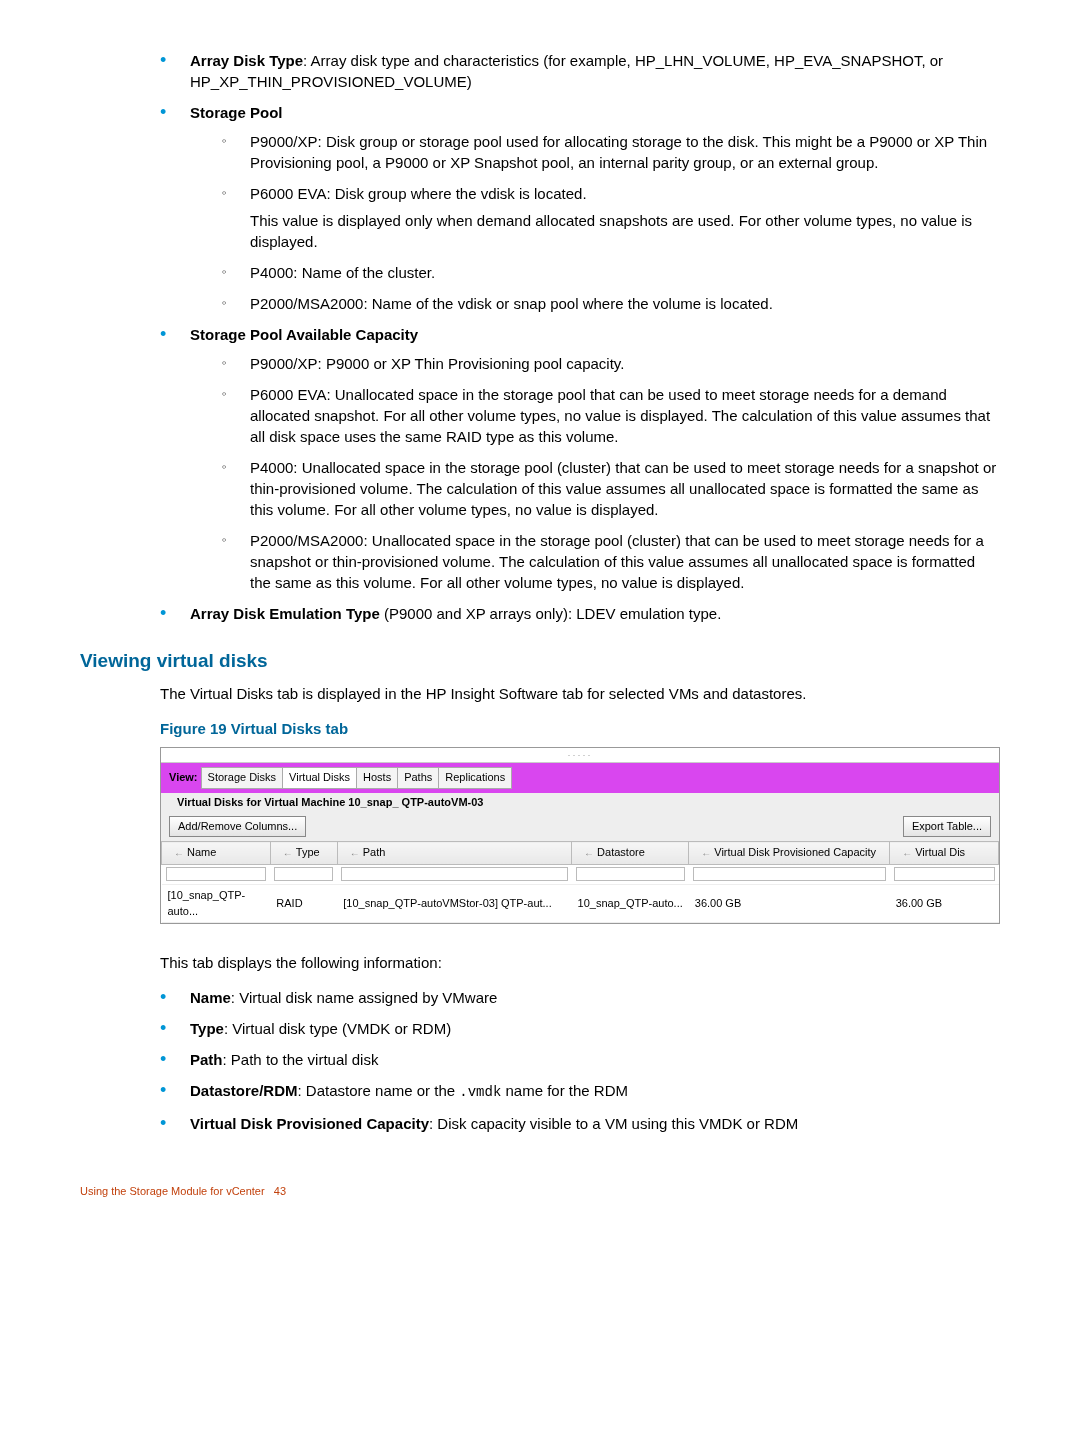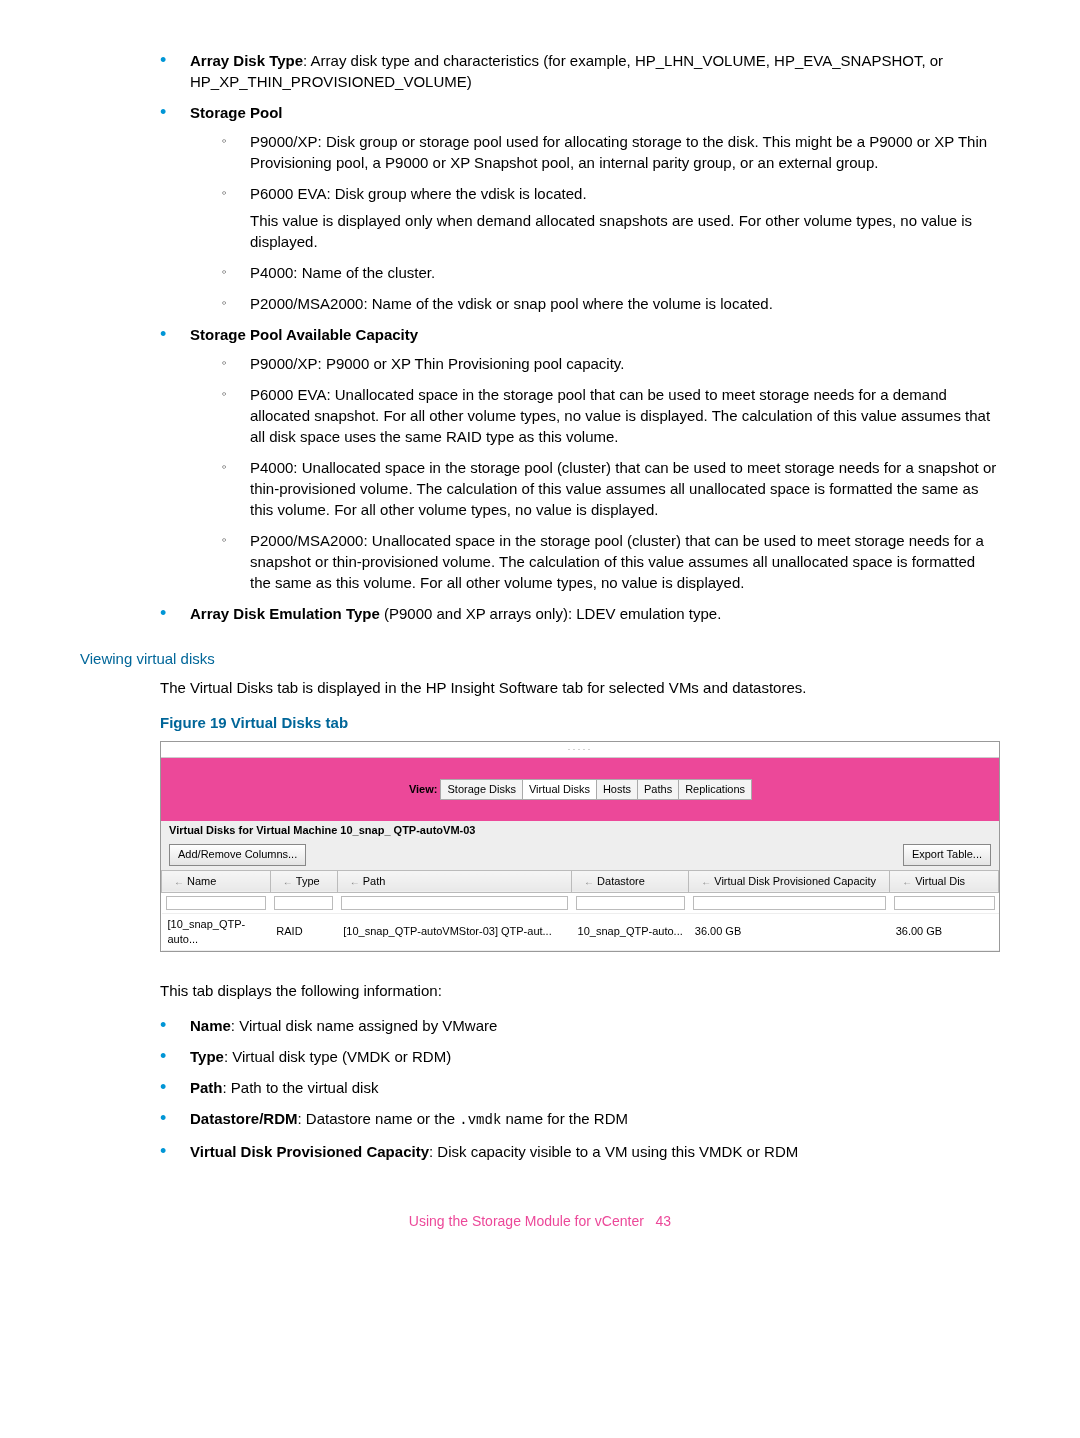--- a/index.html
+++ b/index.html
@@ -48,22 +48,22 @@
     left: 0;
     font-size: 13px;
     line-height: 1.6;
   }
   ul.sub-list > li p {
     margin: 6px 0 0 0;
   }
   .bold { font-weight: bold; }
   h2.viewing {
     color: #006699;
-    font-size: 15px;
-    font-weight: normal;
+    font-size: 19px;
+    font-weight: bold;
     margin: 24px 0 8px 0;
   }
   .body-text {
     margin: 0 0 14px 80px;
   }
   .fig-caption {
     color: #006699;
     font-weight: bold;
     font-size: 15px;
     margin: 0 0 8px 80px;
@@ -78,36 +78,35 @@
   .figure-img .dots {
     text-align: center;
     color: #999;
     font-size: 9px;
     letter-spacing: 2px;
     padding: 1px 0;
     background: #fff;
     border-bottom: 1px solid #ccc;
   }
   .figure-img .tabs-row {
-    padding: 21px 8px;
-    background: #ec4899;
-    text-align: center;
+    padding: 4px 8px;
+    background: #d946ef;
   }
   .figure-img .tabs-row strong { font-weight: bold; }
   .figure-img .tab {
     display: inline-block;
     padding: 2px 6px;
     border: 1px solid #aaa;
     background: #f4f4f4;
     margin-right: -1px;
   }
   .figure-img .tab.active { background: #fff; }
   .figure-img .subtitle {
     font-weight: bold;
-    padding: 2px 8px 6px 8px;
+    padding: 2px 8px 6px 16px;
     background: #eee;
   }
   .figure-img .buttons-row {
     display: flex;
     justify-content: space-between;
     padding: 0 8px 4px 8px;
     background: #eee;
     gap: 9px;
   }
   .figure-img .btn {
@@ -143,24 +142,24 @@
     padding: 2px 4px;
   }
   .figure-img .filter-row input {
     width: 100%;
     box-sizing: border-box;
     border: 1px solid #bbb;
     height: 14px;
     font-size: 10px;
   }
   .footer-page {
-    text-align: center;
-    font-size: 14px;
+    text-align: left;
+    font-size: 11px;
     margin-top: 50px;
-    color: #ec4899;
+    color: #c2410c;
   }
   code { font-family: "Courier New", monospace; font-size: 14px; }
 </style>
 </head>
 <body>
 
 <ul class="main-list">
   <li>
     <span class="bold">Array Disk Type</span><span>: Array disk type and characteristics (for example, HP_LHN_VOLUME, HP_EVA_SNAPSHOT, or HP_XP_THIN_PROVISIONED_VOLUME)</span>
   </li>

